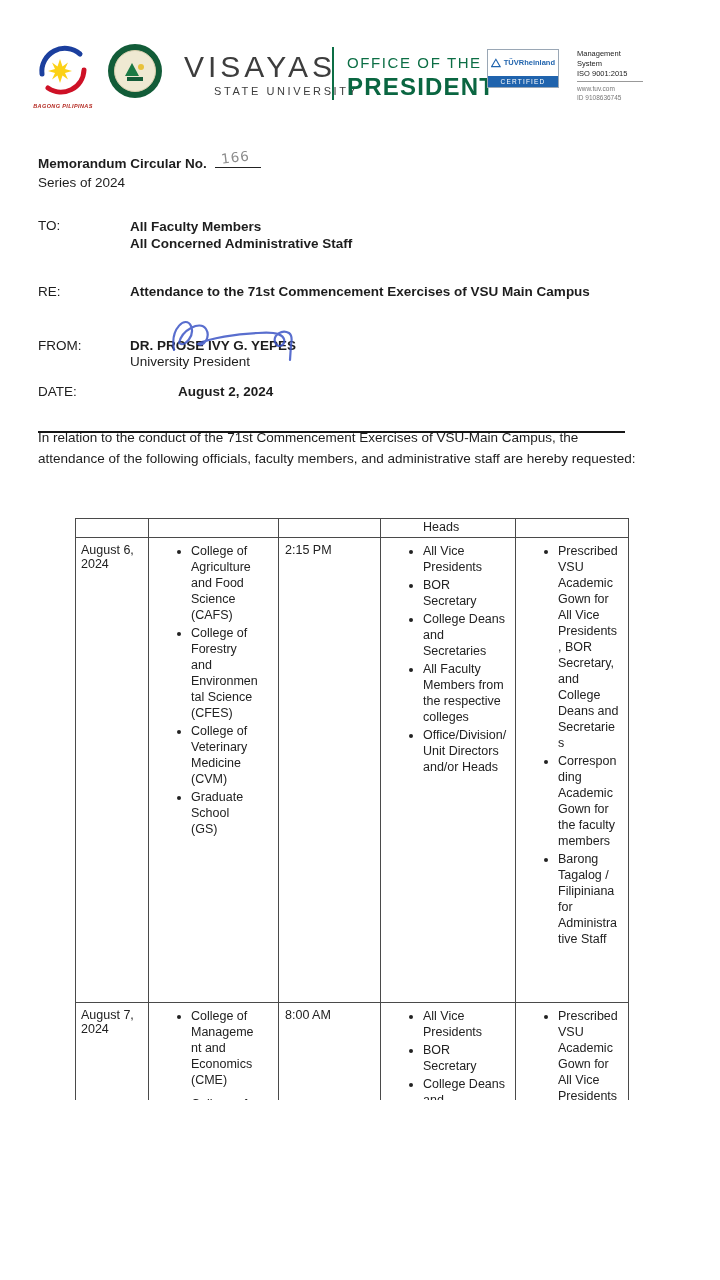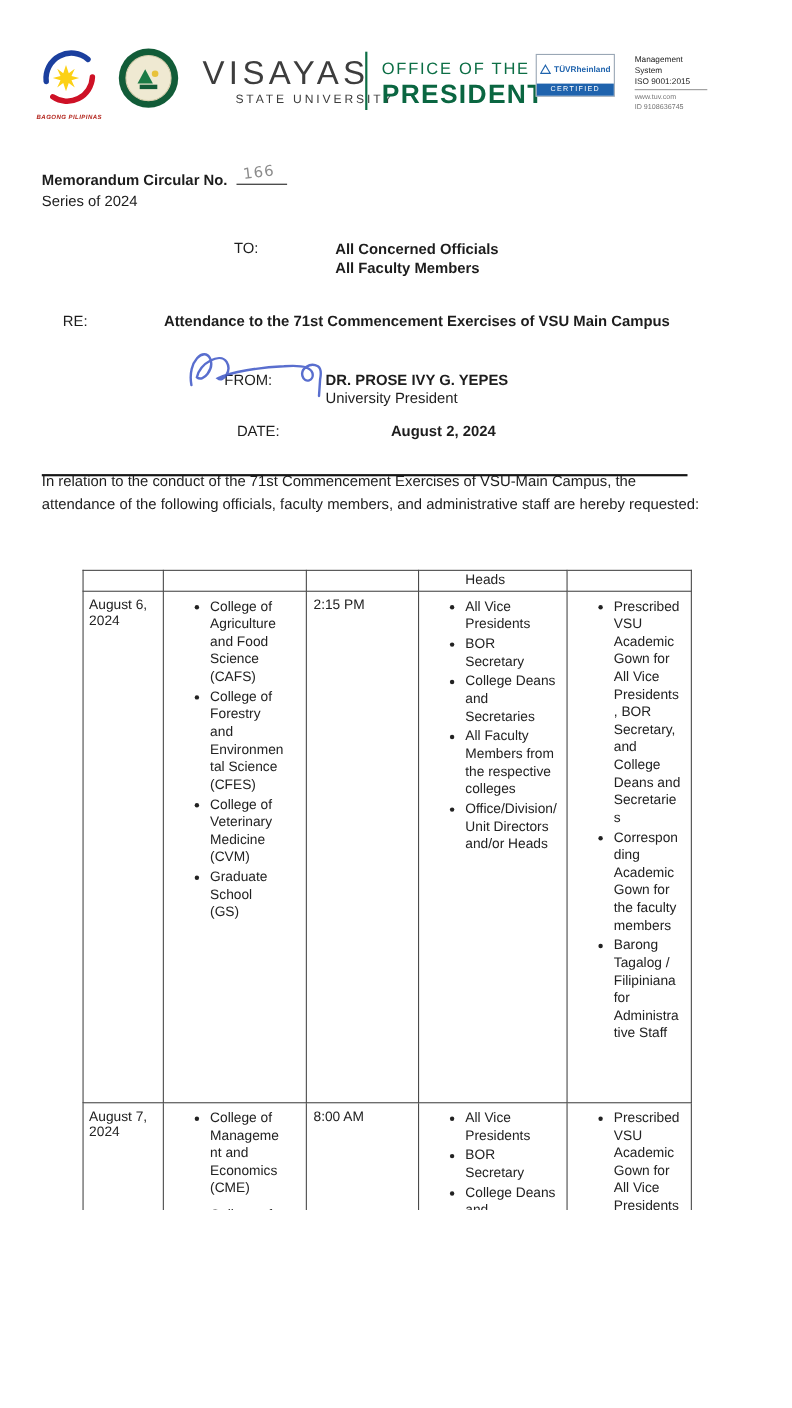--- a/index.html
+++ b/index.html
@@ -30,21 +30,21 @@
   
   .circular{position:absolute;left:38px;top:152px;font-size:13.5px;}
   .circ-line{font-weight:bold;}
   .blank{display:inline-block;width:46px;height:15px;border-bottom:1.5px solid #222;position:relative;margin-left:4px;vertical-align:baseline;}
   .hand{position:absolute;left:6px;bottom:2px;font-size:13.5px;font-weight:normal;color:#8c8c8c;
         transform:rotate(-7deg);font-family:"DejaVu Sans", sans-serif;letter-spacing:1px;}
   .series{font-weight:normal;margin-top:4px;}
 
   
   .fields{position:absolute;left:38px;top:218px;width:590px;font-size:13.5px;}
-  .frow{display:flex;align-items:flex-start;justify-content:center;}
+  .frow{display:flex;align-items:flex-start;}
   .flabel{width:92px;flex:none;}
   .fvalue{font-weight:bold;}
   .plain-list{list-style:none;margin:0;padding:0;font-weight:bold;}
   .plain-list li{line-height:17px;}
   .sub{font-weight:normal;line-height:17px;}
   .mt32{margin-top:32px;} .mt39{margin-top:39px;} .mt14{margin-top:14px;gap:48px;}
   .signature{position:absolute;left:120px;top:92px;width:175px;height:56px;pointer-events:none;}
 
   .rule{position:absolute;left:38px;top:431px;width:587px;border-top:2px solid #161616;}
 
@@ -134,22 +134,22 @@
         <span class="hand">166</span>
       </span>
     </div>
     <div class="series">Series of 2024</div>
   </div>
 
   <div class="fields">
     <div class="frow">
       <div class="flabel">TO:</div>
       <ul class="plain-list">
-          <li>All Concerned Officials</li>
           <li>All Faculty Members</li>
+          <li>All Concerned Administrative Staff</li>
         </ul>
     </div>
 
     <div class="frow mt32">
       <div class="flabel">RE:</div>
       <div class="fvalue">Attendance to the 71st Commencement Exercises of VSU Main Campus</div>
     </div>
 
     <div class="frow mt39">
       <div class="flabel">FROM:</div>

